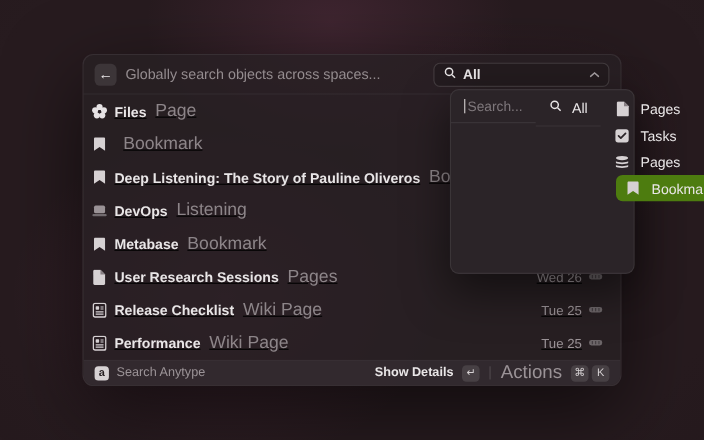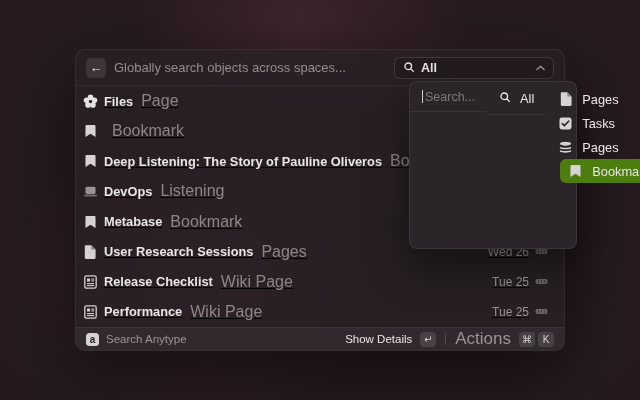--- a/index.html
+++ b/index.html
@@ -63,21 +63,21 @@
   .dd-item.hl { background:#4d7c0f;margin-left:10px; }
 
   
   .ftr { height:23px; flex:0 0 23px; display:flex; align-items:center; padding:0 10px;
          background:rgba(52,44,48,0.85); border-top:1px solid rgba(255,255,255,0.05);
          border-radius:0 0 9px 9px; }
   .logo { width:13px; height:13px; border-radius:3.5px; background:#d7d2d4; color:#241d20;
           font-size:10px; font-weight:700; line-height:13px; text-align:center; }
   .ftr .app { margin-left:7px; color:#9b9397; font-size:11.5px; }
   .ftr .right { margin-left:auto; display:flex; align-items:center; }
-  .ftr .show { color:#e9e6e7; font-size:11.5px; font-weight:400; cursor:pointer;text-align:right; }
+  .ftr .show { color:#e9e6e7; font-size:11.5px; font-weight:700; cursor:pointer;text-align:right; }
   .kbd { min-width:16px; height:15px; padding:0 3px; margin-left:8px; border-radius:4px;
          background:#474044; color:#d6d1d3; font-size:10px; display:flex; align-items:center;
          justify-content:center; }
   .vdiv { width:1px; height:12px; background:rgba(255,255,255,0.15); margin:0 9px; }
   .ftr .actions { color:#9b9397; font-size:17px; cursor:pointer; }
   .kbd.k2 { margin-left:3px; }
 </style>
 </head>
 <body>
 

